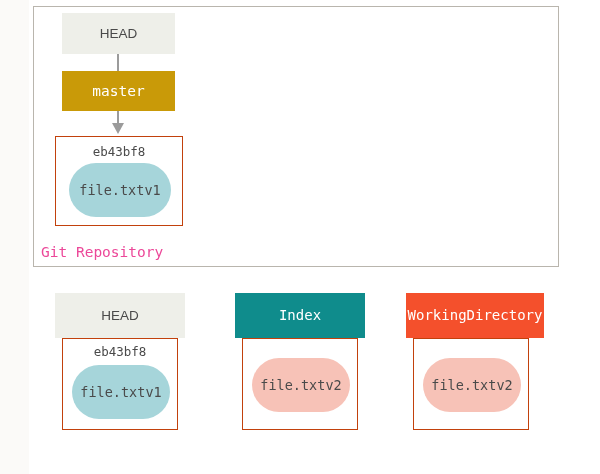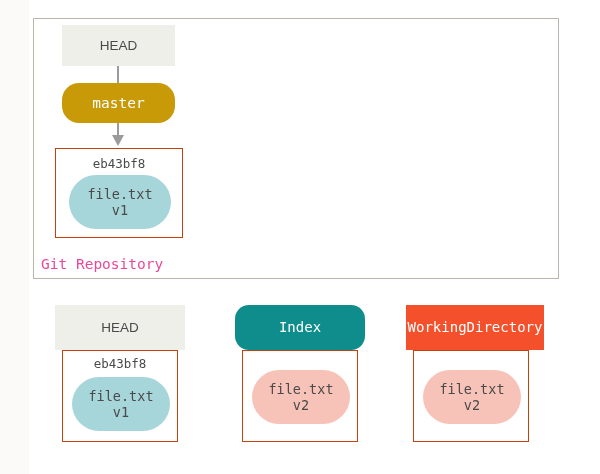--- a/index.html
+++ b/index.html
@@ -19,21 +19,21 @@
   
   .left-gutter {
     position: absolute;
     left: 0; top: 0;
     width: 29px; height: 474px;
     background: #fbfaf8;
   }
 
   .canvas {
     position: absolute;
-    left: 0; top: 12px;
+    left: 0; top: 0;
     width: 600px; height: 344px;
   }
 
   
   .repo-frame {
     position: absolute;
     left: 33px; top: 6px;
     width: 526px; height: 261px;
     border: 1px solid #b9b5ad;
     background: #ffffff;
@@ -98,21 +98,20 @@
     font-family: "DejaVu Sans Mono", "Liberation Mono", monospace;
     font-size: 12.5px;
     color: #4a4a4a;
   }
 
   .blob {
     position: absolute;
     box-sizing: border-box;
     border-radius: 40px;
     display: flex;
-    flex-direction: column;
     align-items: center;
     justify-content: center;
     font-family: "DejaVu Sans Mono", "Liberation Mono", monospace;
     font-size: 13.5px;
     color: #4a4a4a;
     line-height: 1.22;
   }
   .blob-teal { background: #a6d5da; }
   .blob-pink { background: #f7c2b7; }
 
@@ -148,21 +147,21 @@
 <div class="canvas">
 
   <div class="repo-frame"></div>
 
   <div class="hdr-box hdr-head" style="left:62px; top:13px; width:113px; height:41px;">
     <span>HEAD</span>
   </div>
 
   <div class="conn-line" style="left:117px; top:54px; height:17px;"></div>
 
-  <div class="hdr-box hdr-master" style="left:62px; top:71px; width:113px; height:40px;border-radius:17px;">
+  <div class="hdr-box hdr-master" style="left:62px; top:71px; width:113px; height:40px;">
     <span>master</span>
   </div>
 
   <div class="conn-line" style="left:117px; top:111px; height:14px;"></div>
   <div class="conn-arrowhead" style="left:112px; top:123px;"></div>
 
   <div class="content-box" style="left:55px; top:136px; width:128px; height:90px;">
     <div class="sha-label" style="top:7px;">eb43bf8</div>
     <div class="blob blob-teal" style="left:13px; top:26px; width:102px; height:54px;">
       <span>file.txt</span>
@@ -176,21 +175,21 @@
     <span>HEAD</span>
   </div>
   <div class="content-box" style="left:62px; top:338px; width:116px; height:92px;">
     <div class="sha-label" style="top:5px;">eb43bf8</div>
     <div class="blob blob-teal" style="left:9px; top:26px; width:98px; height:54px;">
       <span>file.txt</span>
       <span>v1</span>
     </div>
   </div>
 
-  <div class="hdr-box hdr-index" style="left:235px; top:293px; width:130px; height:45px;border-radius:14px;">
+  <div class="hdr-box hdr-index" style="left:235px; top:293px; width:130px; height:45px;">
     <span>Index</span>
   </div>
   <div class="content-box" style="left:242px; top:338px; width:116px; height:92px;">
     <div class="blob blob-pink" style="left:9px; top:19px; width:98px; height:54px;">
       <span>file.txt</span>
       <span>v2</span>
     </div>
   </div>
 
   <div class="hdr-box hdr-working" style="left:406px; top:293px; width:138px; height:45px; flex-direction:row;">

